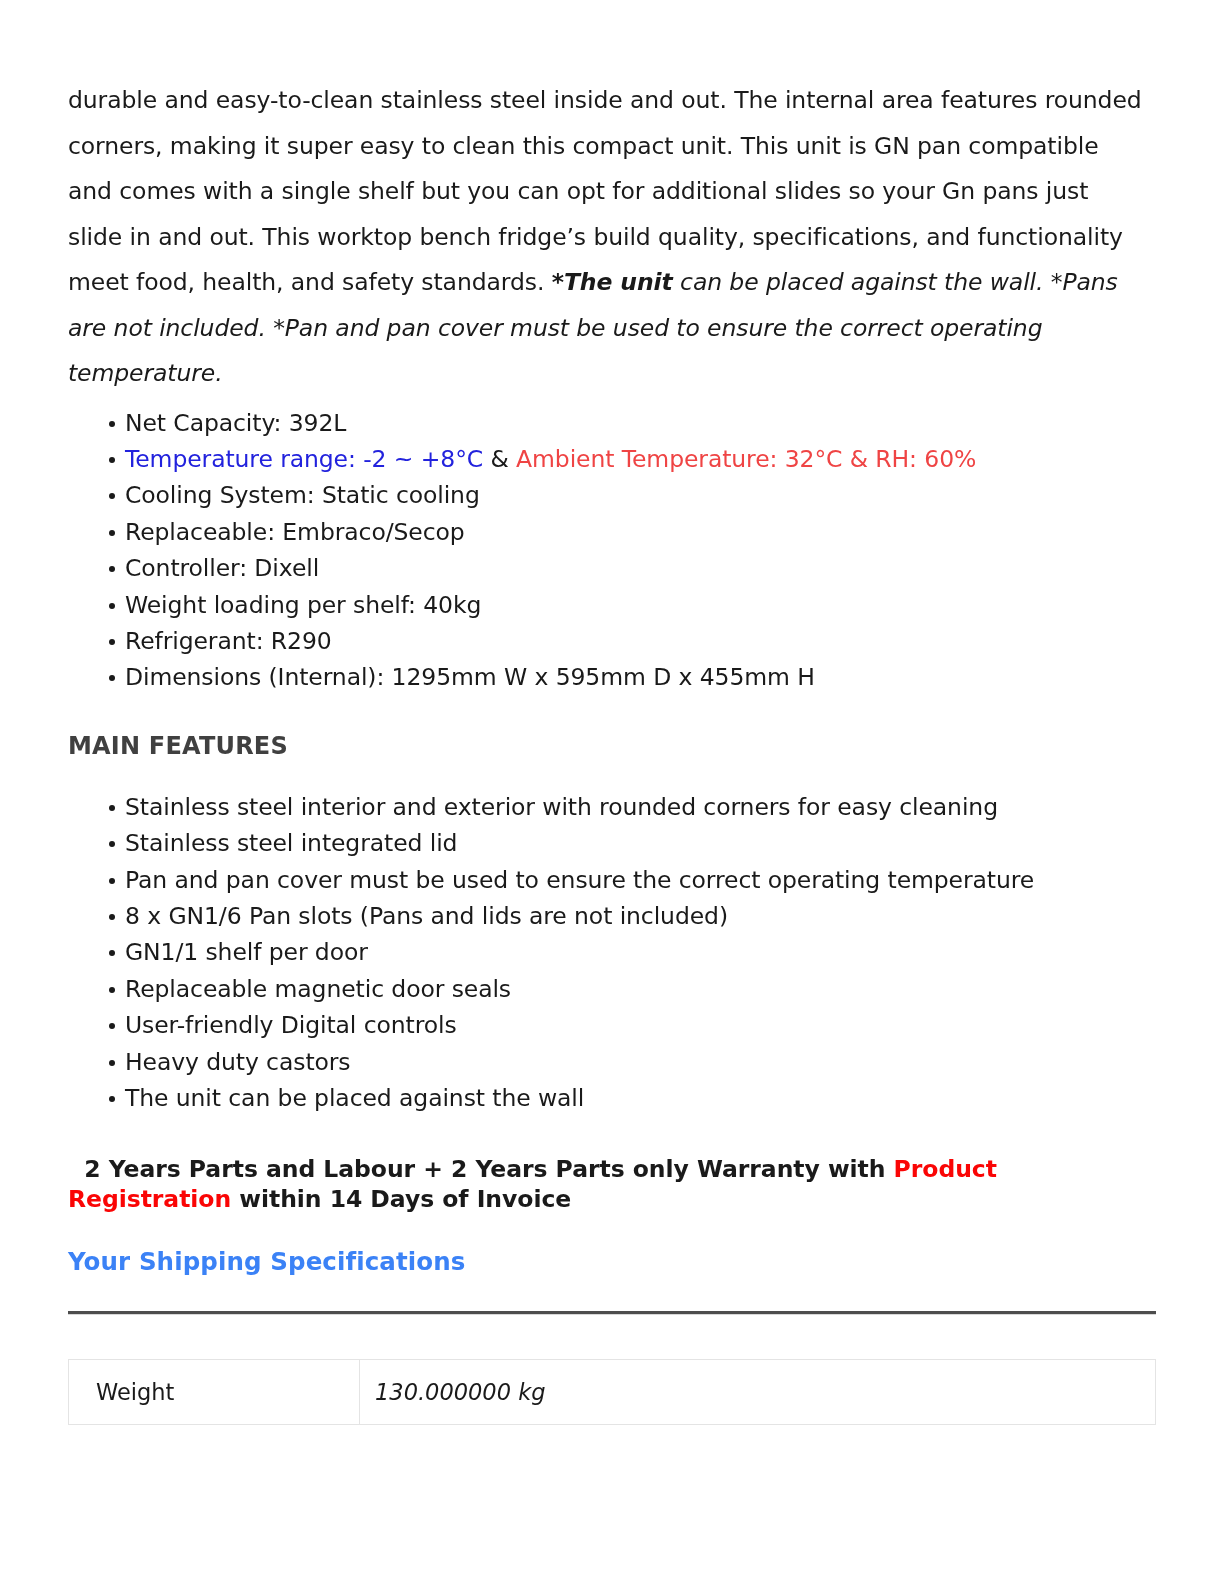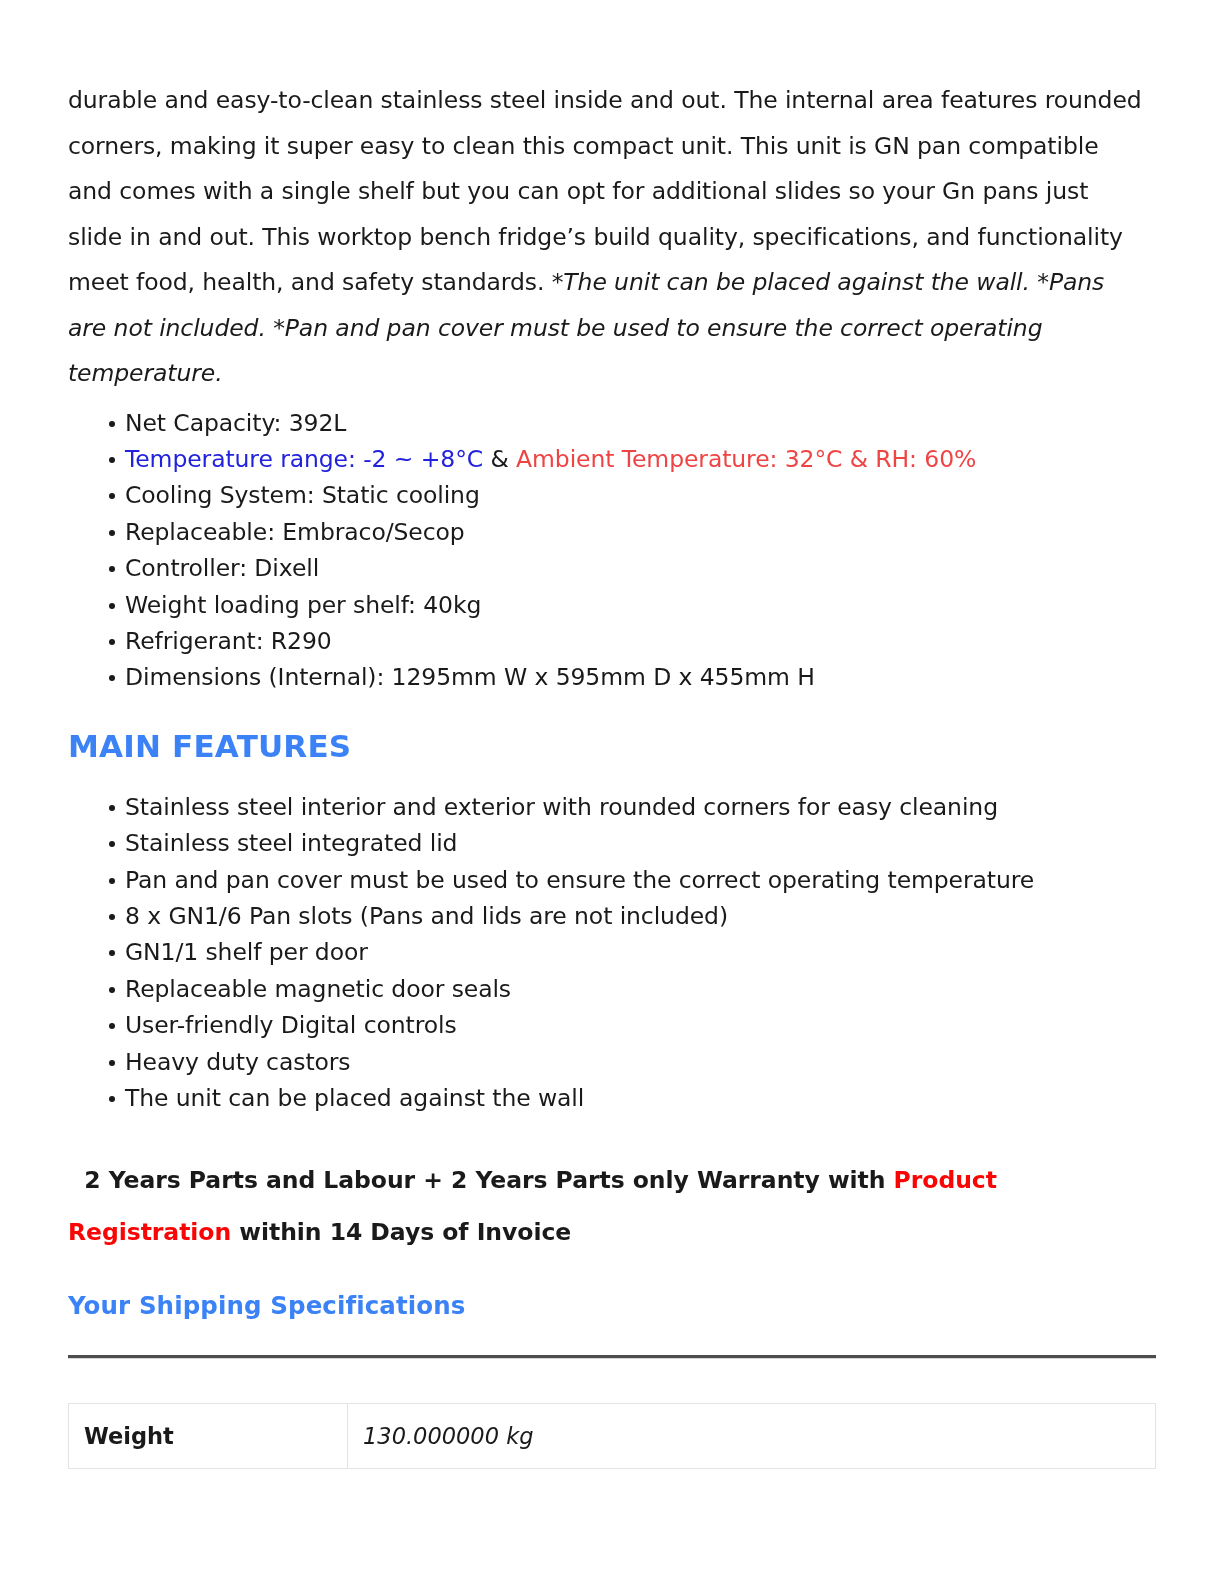--- a/index.html
+++ b/index.html
@@ -27,21 +27,21 @@
   .intro {
     margin: 0;
     padding-top: 78px;
     font-size: 23.5px;
     line-height: 45.5px;
     color: #1a1a1a;
     letter-spacing: -0.1px;
     width: 1078px;
   }
   .intro .em        { font-style: italic; }
-  .intro .em-strong { font-style: italic; font-weight: normal; }
+  .intro .em-strong { font-style: italic; font-weight: bold; }
 
   
   ul.spec-list, ul.feature-list {
     margin: 0;
     padding: 0;
     list-style: none;
   }
   ul.spec-list { margin-top: 8px; }
   ul.feature-list { margin-top: 28px; }
 
@@ -69,34 +69,34 @@
 
   .txt-blue   { color: #2222dd; }
   .txt-red    { color: #ef4444; }
   .txt-red-br { color: #fa0505; }
   .txt-black  { color: #1a1a1a; }
 
   
   .section-heading {
     margin: 0;
     padding-top: 35px;
-    font-size: 31px;
+    font-size: 24px;
     line-height: 30px;
     font-weight: bold;
-    color: #3b82f6;
+    color: #404040;
     letter-spacing: 0.2px;
   }
 
   
   .warranty {
     margin: 0;
     padding-top: 38px;
     width: 1000px;
     font-size: 23.5px;
-    line-height: 52px;
+    line-height: 30px;
     font-weight: bold;
     color: #1a1a1a;
     letter-spacing: -0.05px;
   }
 
   
   .shipping-heading {
     margin: 0;
     padding-top: 32px;
     font-size: 24.5px;
@@ -126,22 +126,22 @@
   .ship-table td {
     border: 1px solid #e4e4e4;
     padding: 18px 14px 18px 14px;
     font-size: 22.5px;
     line-height: 28px;
     vertical-align: middle;
     color: #1a1a1a;
   }
   .ship-table td.label {
     width: 249px;
-    font-weight: bold;
-    padding-left: 15px;
+    font-weight: normal;
+    padding-left: 27px;
   }
   .ship-table td.value {
     font-style: italic;
     padding-left: 15px;
   }
 </style>
 </head>
 <body>
 
 <div class="page">

